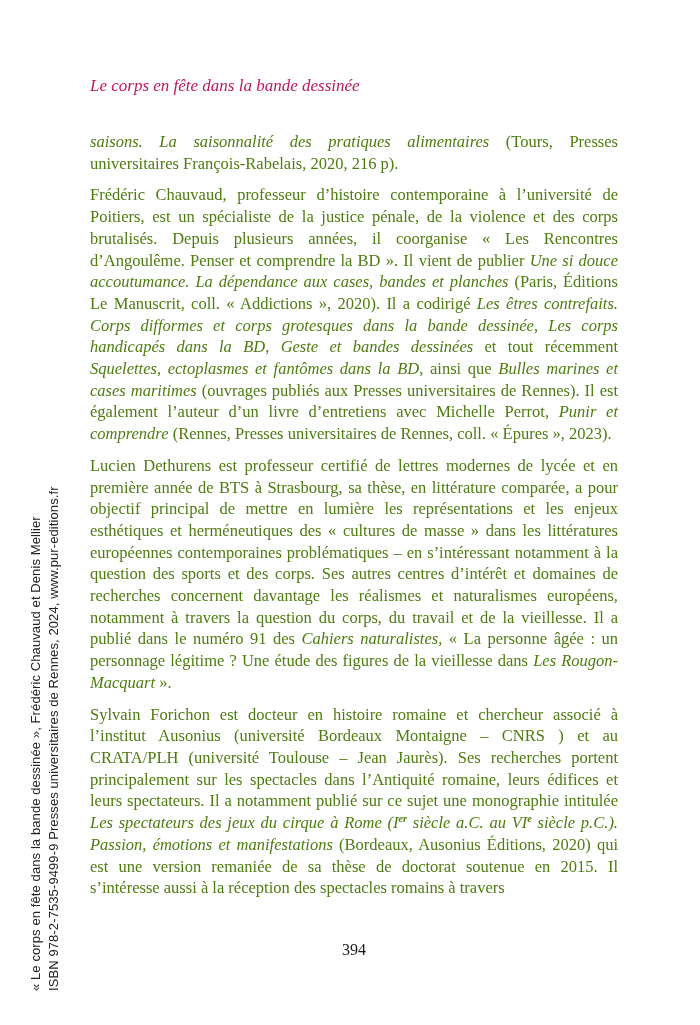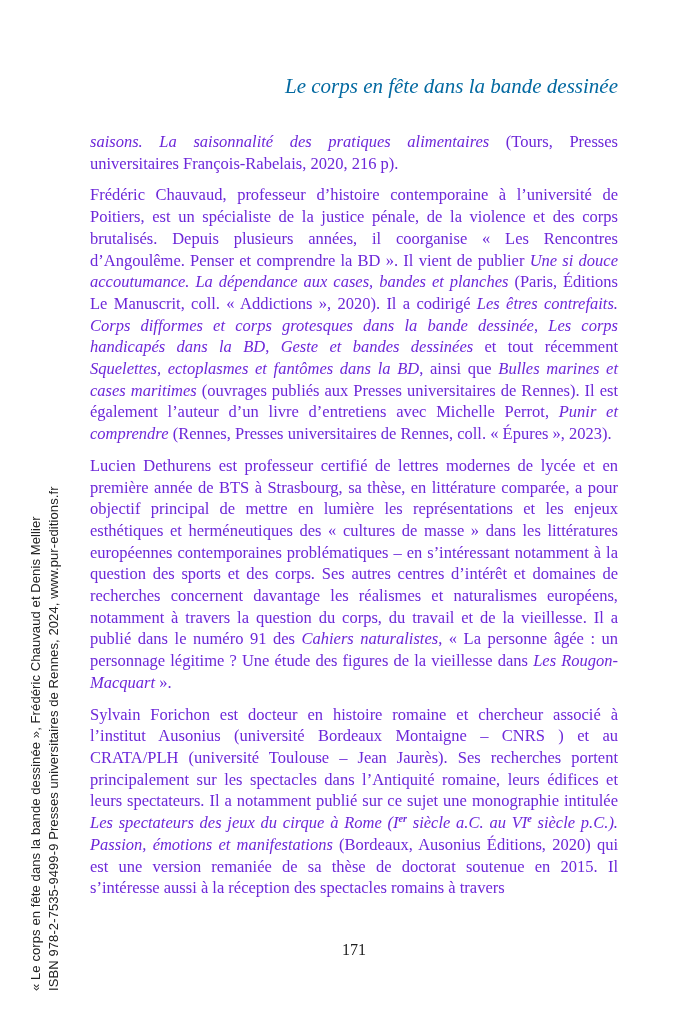--- a/index.html
+++ b/index.html
@@ -36,36 +36,36 @@
     font-size: 13px;
     line-height: 17.5px;
     color: #222222;
     letter-spacing: 0.1px;
   }
   .running-head {
     position: absolute;
     top: 76px;
     left: 90px;
     width: 528px;
-    text-align: right;
+    text-align: left;
     font-style: italic;
-    font-size: 21px;
+    font-size: 17px;
     line-height: 20px;
-    color: #0369a1;
+    color: #be185d;
   }
   .body-text {
     position: absolute;
     top: 131px;
     left: 90px;
     width: 528px;
     font-size: 16.5px;
     line-height: 21.7px;
     text-align: justify;
     hyphens: auto;
-    color: #6d28d9;
+    color: #4d7c0f;
   }
   .body-text p {
     margin: 0 0 10px 0;
   }
   .body-text sup {
     font-size: 0.62em;
     line-height: 0;
     vertical-align: super;
     font-weight: bold;
   }
@@ -95,15 +95,15 @@
     <span>Le corps en fête dans la bande dessinée</span>
   </header>
 
   <main class="body-text">
     <p><i>saisons. La saisonnalité des pratiques alimentaires</i><span> (Tours, Presses universitaires François-Rabelais, 2020, 216 p).</span></p>
     <p><span>Frédéric Chauvaud, professeur d’histoire contemporaine à l’université de Poitiers, est un spécialiste de la justice pénale, de la violence et des corps brutalisés. Depuis plusieurs années, il coorganise « Les Rencontres d’Angoulême. Penser et comprendre la BD ». Il vient de publier </span><i>Une si douce accoutumance. La dépendance aux cases, bandes et planches</i><span> (Paris, Éditions Le Manuscrit, coll. « Addictions », 2020). Il a codirigé </span><i>Les êtres contrefaits. Corps difformes et corps grotesques dans la bande dessinée</i><span>, </span><i>Les corps handicapés dans la BD</i><span>, </span><i>Geste et bandes dessinées</i><span> et tout récemment </span><i>Squelettes, ectoplasmes et fantômes dans la BD</i><span>, ainsi que </span><i>Bulles marines et cases maritimes</i><span> (ouvrages publiés aux Presses universitaires de Rennes). Il est également l’auteur d’un livre d’entretiens avec Michelle Perrot, </span><i>Punir et comprendre</i><span> (Rennes, Presses universitaires de Rennes, coll. « Épures », 2023).</span></p>
     <p><span>Lucien Dethurens est professeur certifié de lettres modernes de lycée et en première année de BTS à Strasbourg, sa thèse, en littérature comparée, a pour objectif principal de mettre en lumière les représentations et les enjeux esthétiques et herméneutiques des « cultures de masse » dans les littératures européennes contemporaines problématiques – en s’intéressant notamment à la question des sports et des corps. Ses autres centres d’intérêt et domaines de recherches concernent davantage les réalismes et naturalismes européens, notamment à travers la question du corps, du travail et de la vieillesse. Il a publié dans le numéro 91 des </span><i>Cahiers naturalistes</i><span>, « La personne âgée : un personnage légitime ? Une étude des figures de la vieillesse dans </span><i>Les Rougon-Macquart</i><span> ».</span></p>
     <p><span>Sylvain Forichon est docteur en histoire romaine et chercheur associé à l’institut Ausonius (université Bordeaux Montaigne – CNRS ) et au CRATA/PLH (université Toulouse – Jean Jaurès). Ses recherches portent principalement sur les spectacles dans l’Antiquité romaine, leurs édifices et leurs spectateurs. Il a notamment publié sur ce sujet une monographie intitulée </span><i>Les spectateurs des jeux du cirque à Rome (I</i><sup style="font-style: italic;">er</sup><i> siècle a.C. au VI</i><sup style="font-style: italic;">e</sup><i> siècle p.C.). Passion, émotions et manifestations</i><span> (Bordeaux, Ausonius Éditions, 2020) qui est une version remaniée de sa thèse de doctorat soutenue en 2015. Il s’intéresse aussi à la réception des spectacles romains à travers</span></p>
   </main>
 
-  <footer class="page-number">171</footer>
+  <footer class="page-number">394</footer>
 
 </div>
 
 </body></html>

